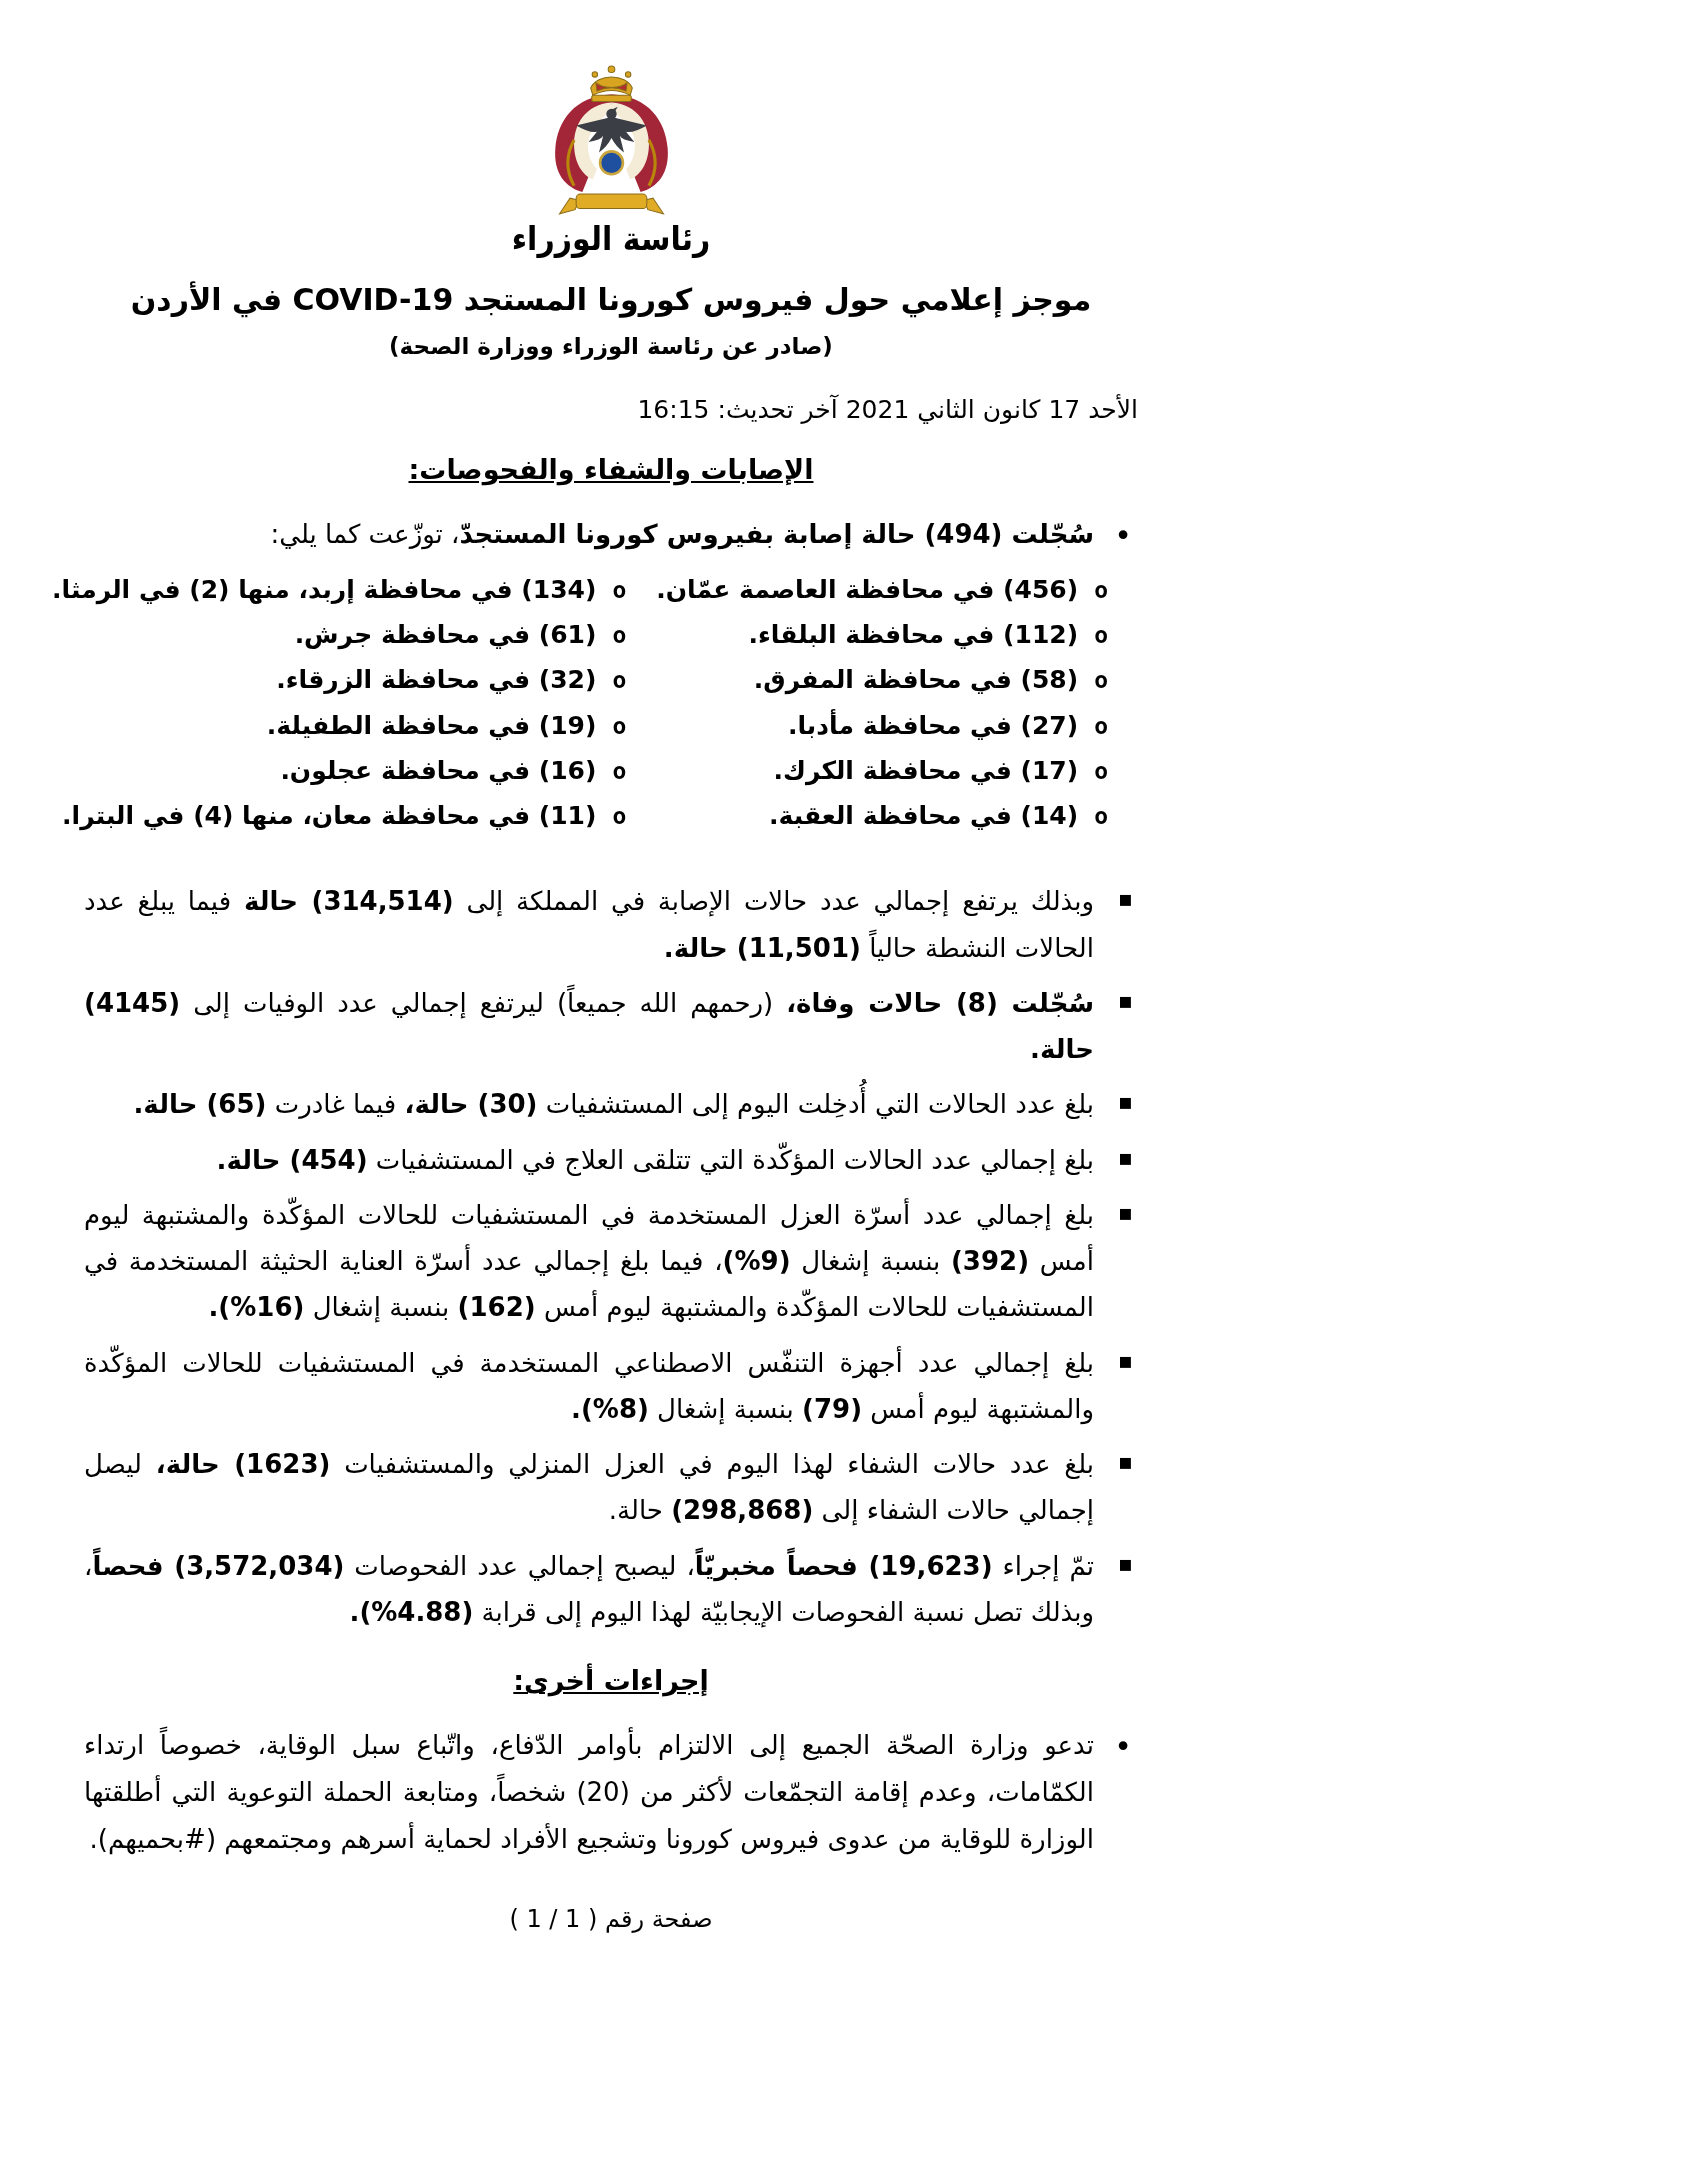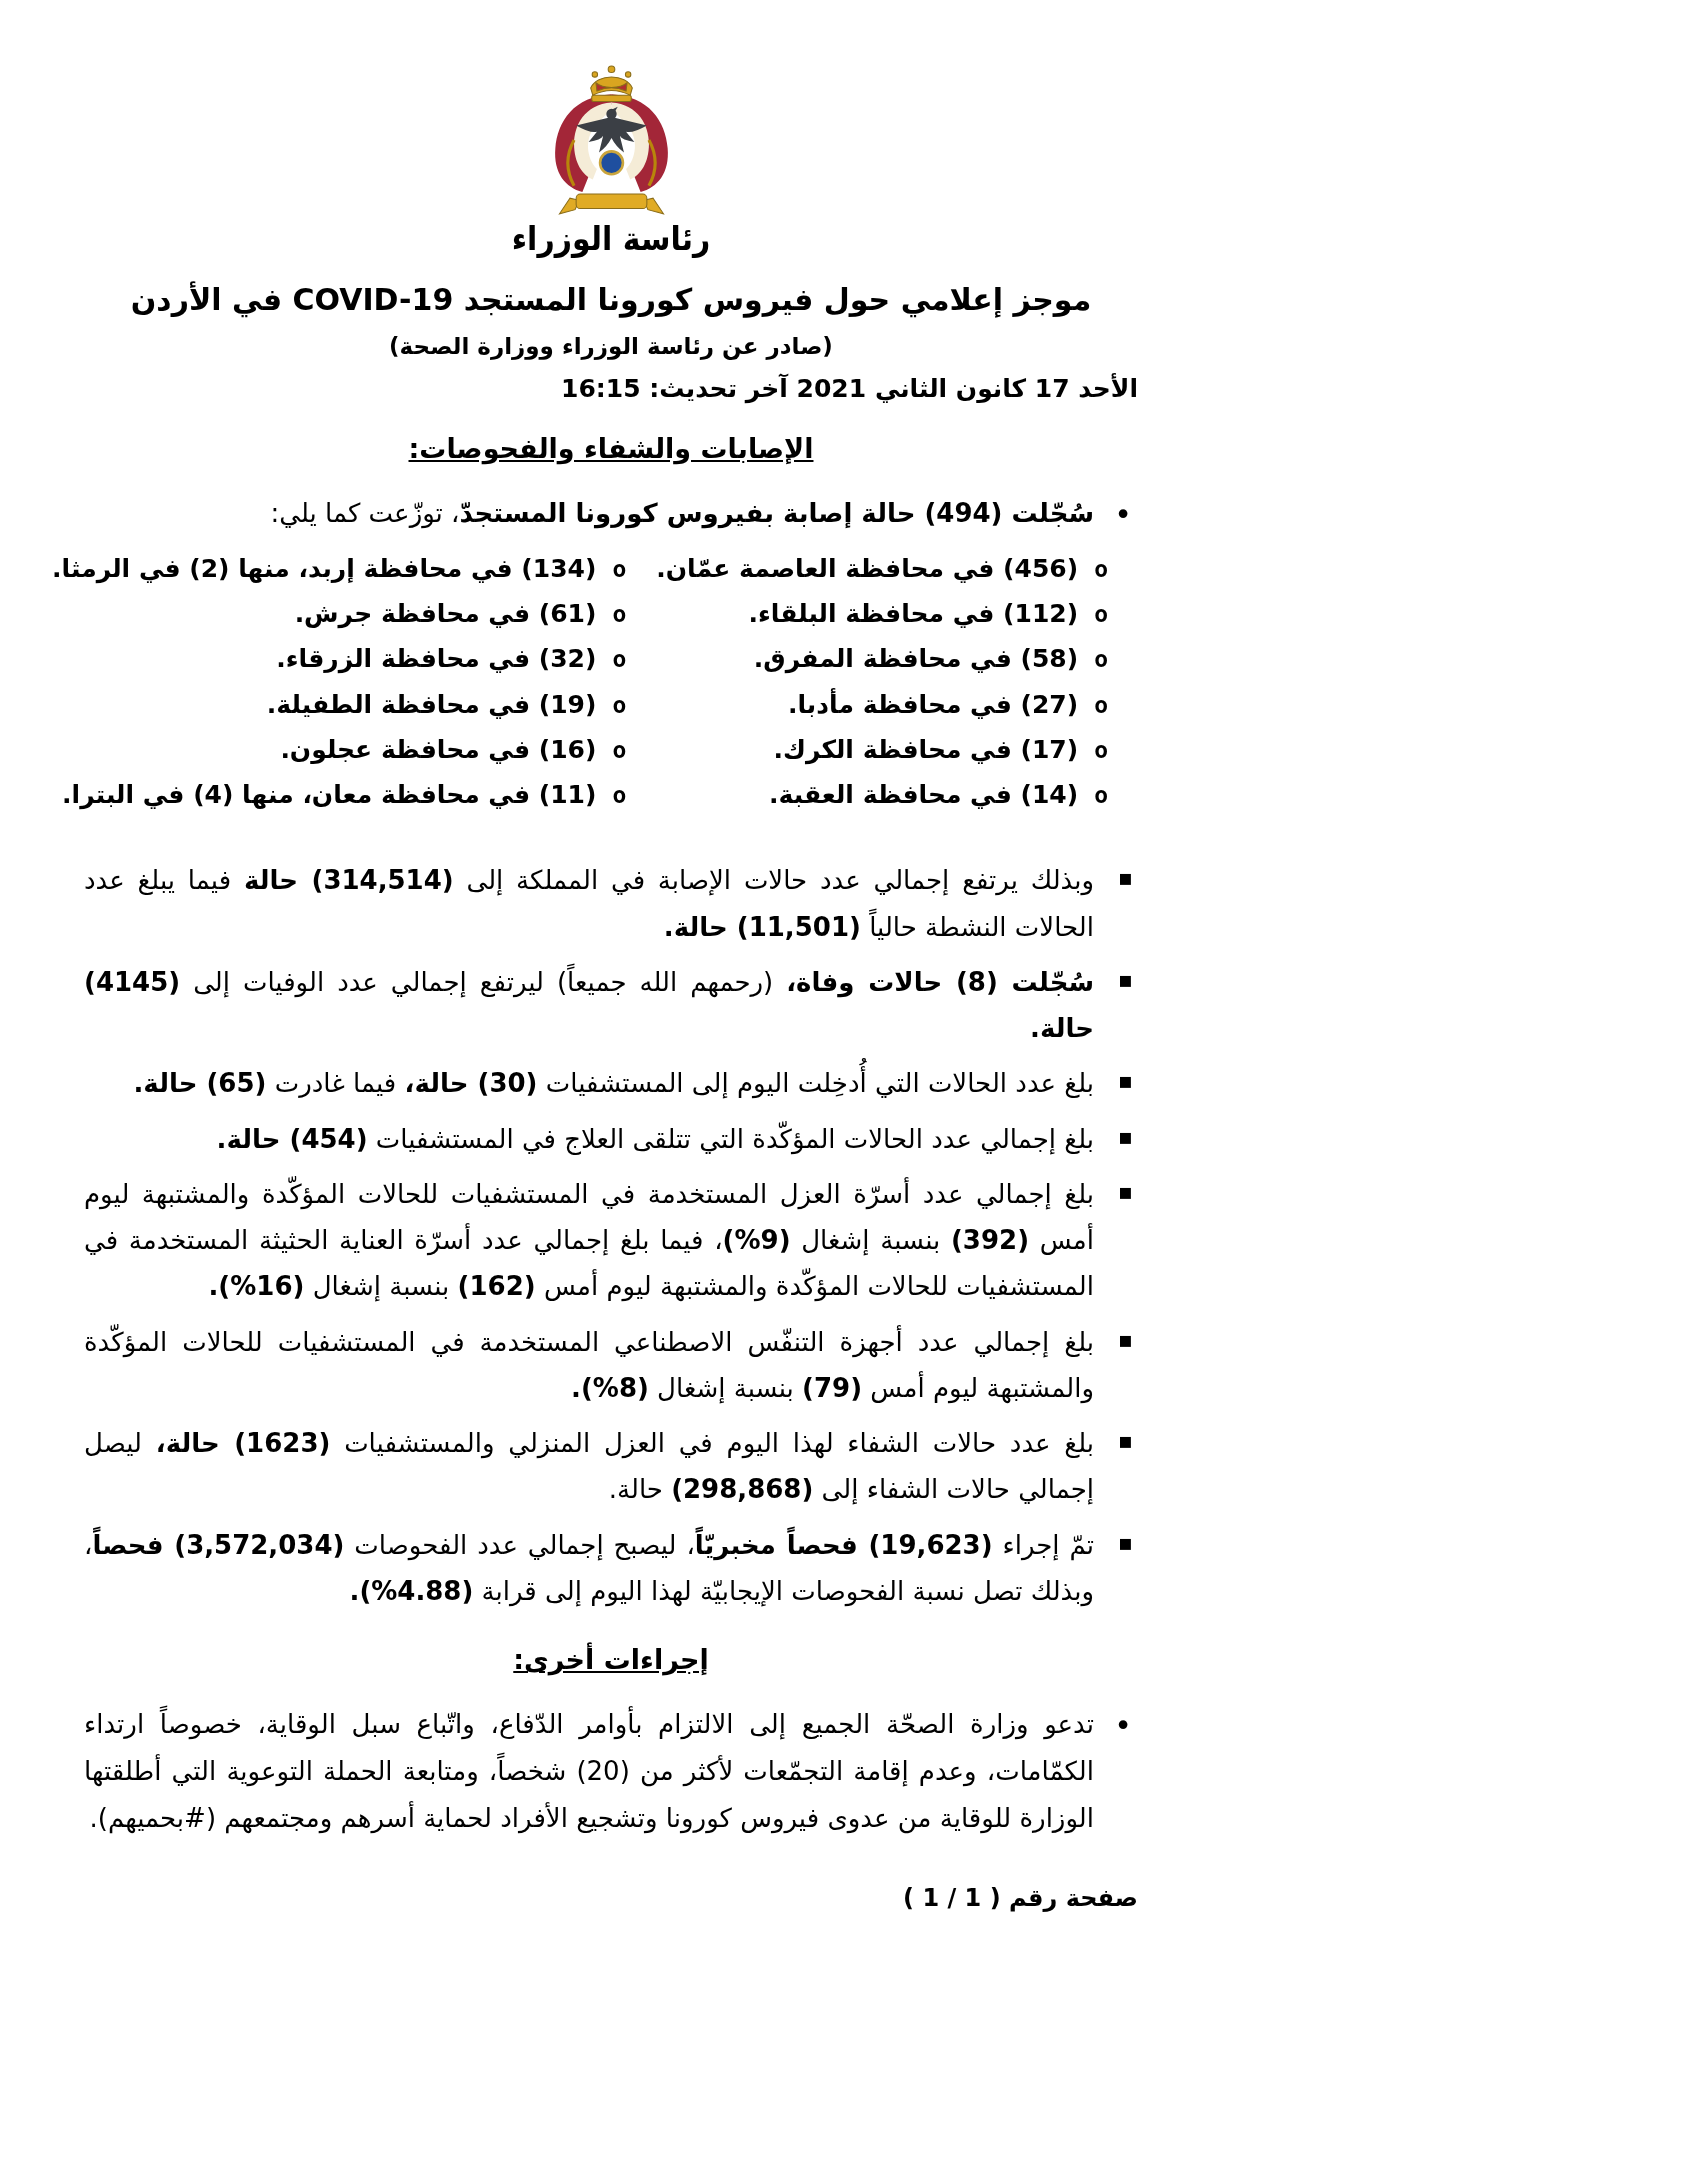--- a/index.html
+++ b/index.html
@@ -33,23 +33,23 @@
     font-weight: bold;
     margin-top: 26px;
   }
   .doc-subtitle {
     font-size: 23px;
     font-weight: bold;
     margin-top: 16px;
   }
   .date-line {
     font-size: 25px;
-    font-weight: bold;
+    font-weight: normal;
     text-align: right;
-    margin-top: 15px;
+    margin-top: 36px;
   }
   .section-heading {
     font-size: 27px;
     font-weight: bold;
     text-decoration: underline;
     text-align: center;
     margin-top: 30px;
   }
   ul.disc-list, ul.square-list { list-style: none; }
   ul.disc-list { margin-top: 26px; }
@@ -100,24 +100,23 @@
   }
   ul.square-list > li::before {
     content: "\25AA";
     position: absolute;
     right: 5px;
     top: 1px;
     font-size: 22px;
   }
   ul.square-list > li b { font-weight: bold; }
   .page-number {
-    text-align: right;
+    text-align: center;
     font-size: 24px;
     margin-top: 42px;
-    font-weight: bold;
   }
 </style>
 </head>
 <body>
 
 <div class="page">
 
   <header class="doc-header">
     <div class="logo-wrap">
       <svg viewBox="0 0 140 150" aria-hidden="true">

